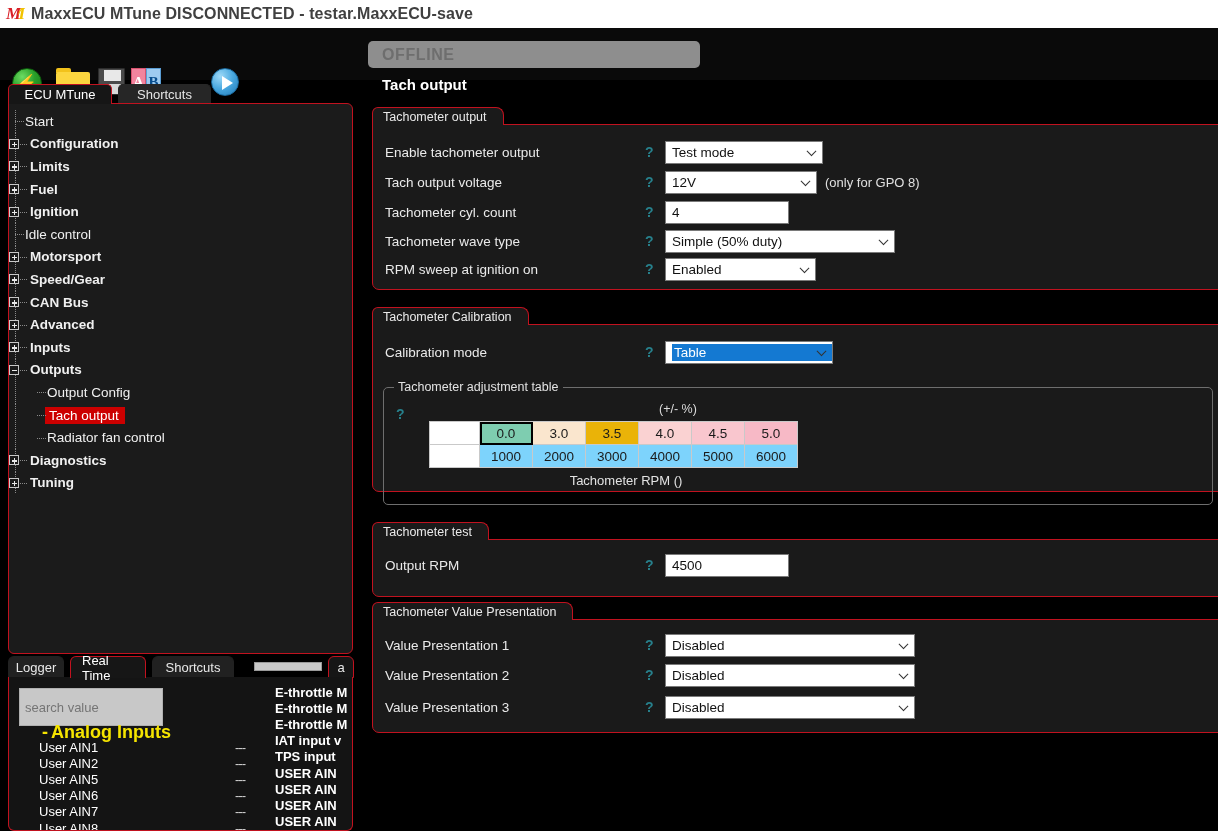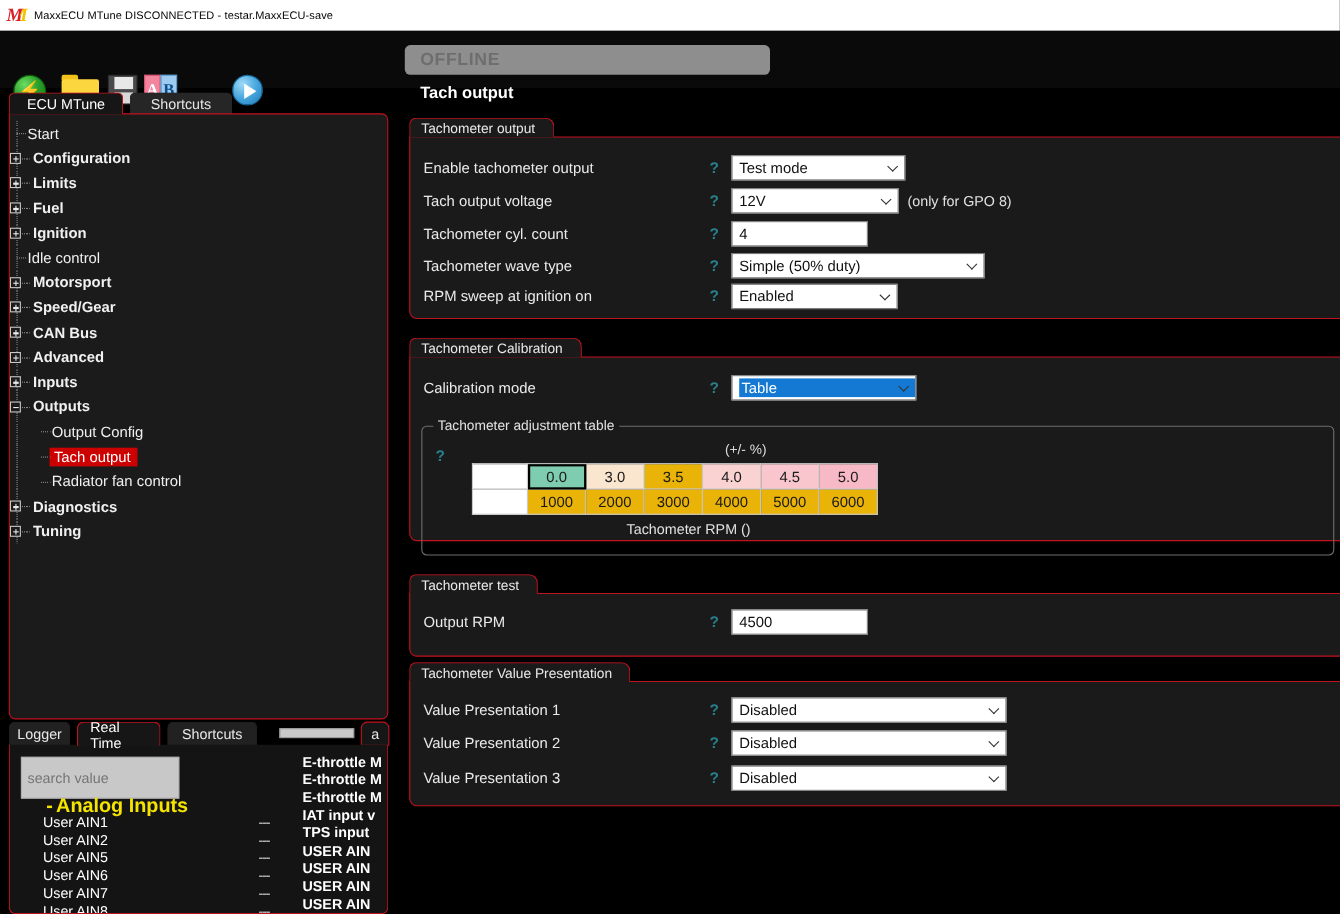--- a/index.html
+++ b/index.html
@@ -29,21 +29,21 @@
     font-family: "Liberation Serif", serif;
   }
   #app-logo .m-yel {
     position: absolute; left: 4px; top: 1px;
     font-size: 17px; font-weight: bold; font-style: italic;
     color: #f2c300; line-height: 16px;
     font-family: "Liberation Serif", serif;
     clip-path: polygon(55% 0, 100% 0, 100% 100%, 55% 100%);
   }
   #titlebar-text {
-    font-size: 10px; color: #000000; letter-spacing: 0.1px;
+    font-size: 16px; color: #404040; letter-spacing: 0.1px; font-weight: bold;
   }
 
   
   #toolbar {
     position: absolute; left: 0; top: 28px; width: 1218px; height: 52px;
     background: #0a0a0a;
   }
   .tb-icon { position: absolute; top: 40px; }
 
   .ic-power { left: 12px; width: 30px; height: 30px; border-radius: 50%;
@@ -250,21 +250,21 @@
     padding: 0 4px; font-size: 12.5px; color: #e2e2e2;
   }
   #adj-qmark { position: absolute; left: 12px; top: 18px; font-size: 14px;
     font-weight: bold; color: #27808c; cursor: pointer; }
   #adj-unit { position: absolute; left: 275px; top: 14px; font-size: 12.5px; color: #dcdcdc; }
   #tach-table {
     position: absolute; left: 45px; top: 33px; border-collapse: collapse;
   }
   #tach-table td {
     width: 53px; height: 23px; text-align: center; font-size: 13.5px;
-    color: #1a1a1a; border: 1px solid #c9c9c9; background: #eab308;
+    color: #1a1a1a; border: 1px solid #c9c9c9; background: #7dd3fc;
   }
   #tach-table td.corner { width: 50px; background: #ffffff; border-color: #c9c9c9; }
   #tach-table td.valcell { font-weight: normal; }
   #tach-table td.active-cell {
     outline: 2px solid #000; outline-offset: -2px;
   }
   #tach-axis-label {
     position: absolute; left: 45px; top: 85px; width: 394px;
     text-align: center; font-size: 13px; color: #e2e2e2;
   }

